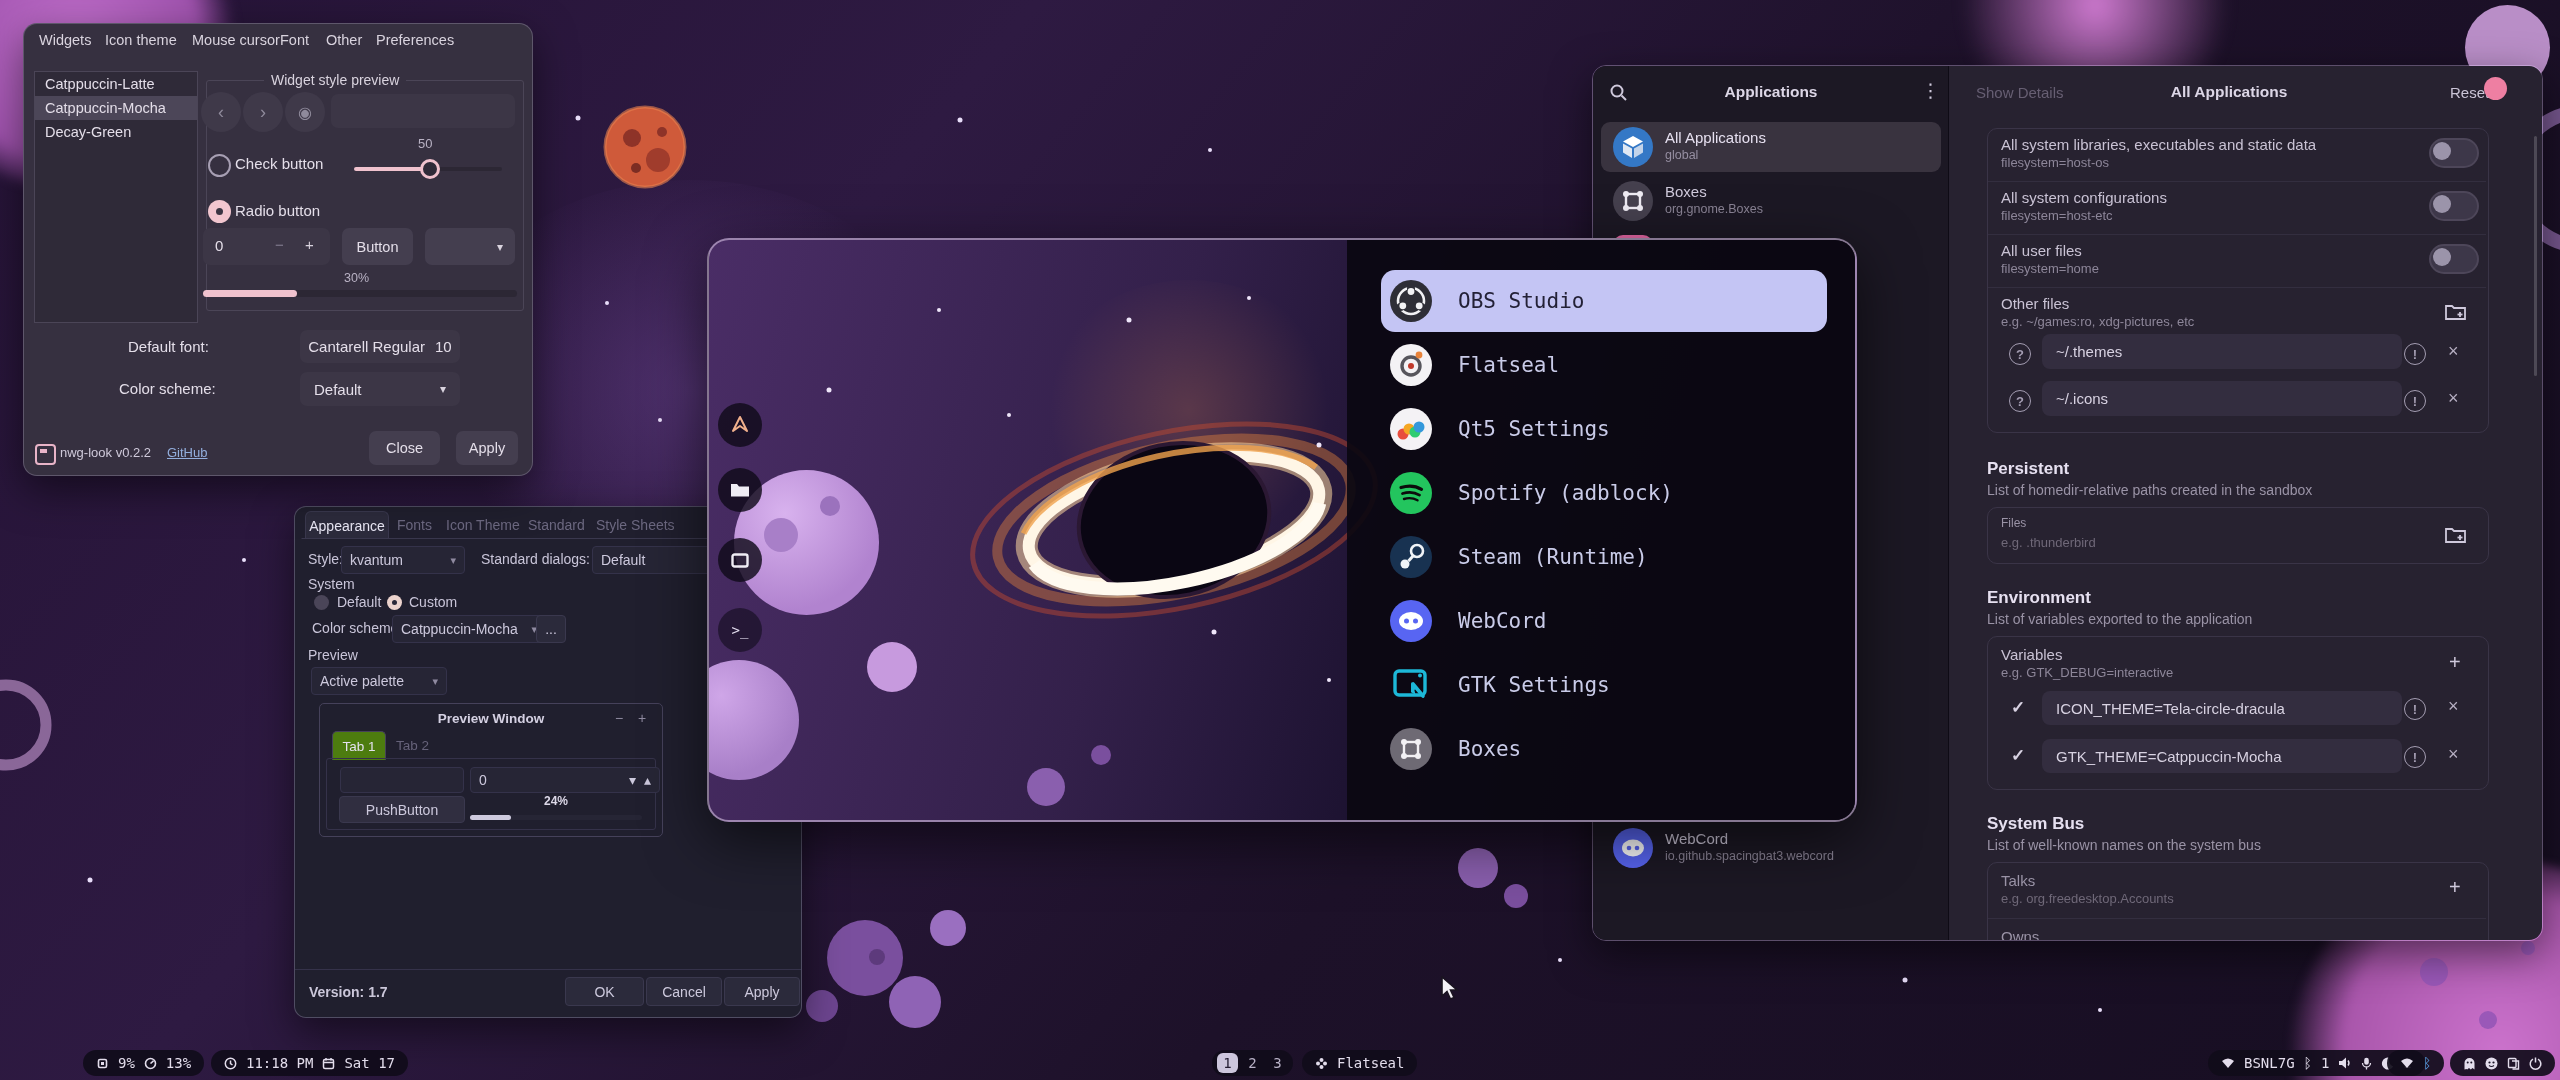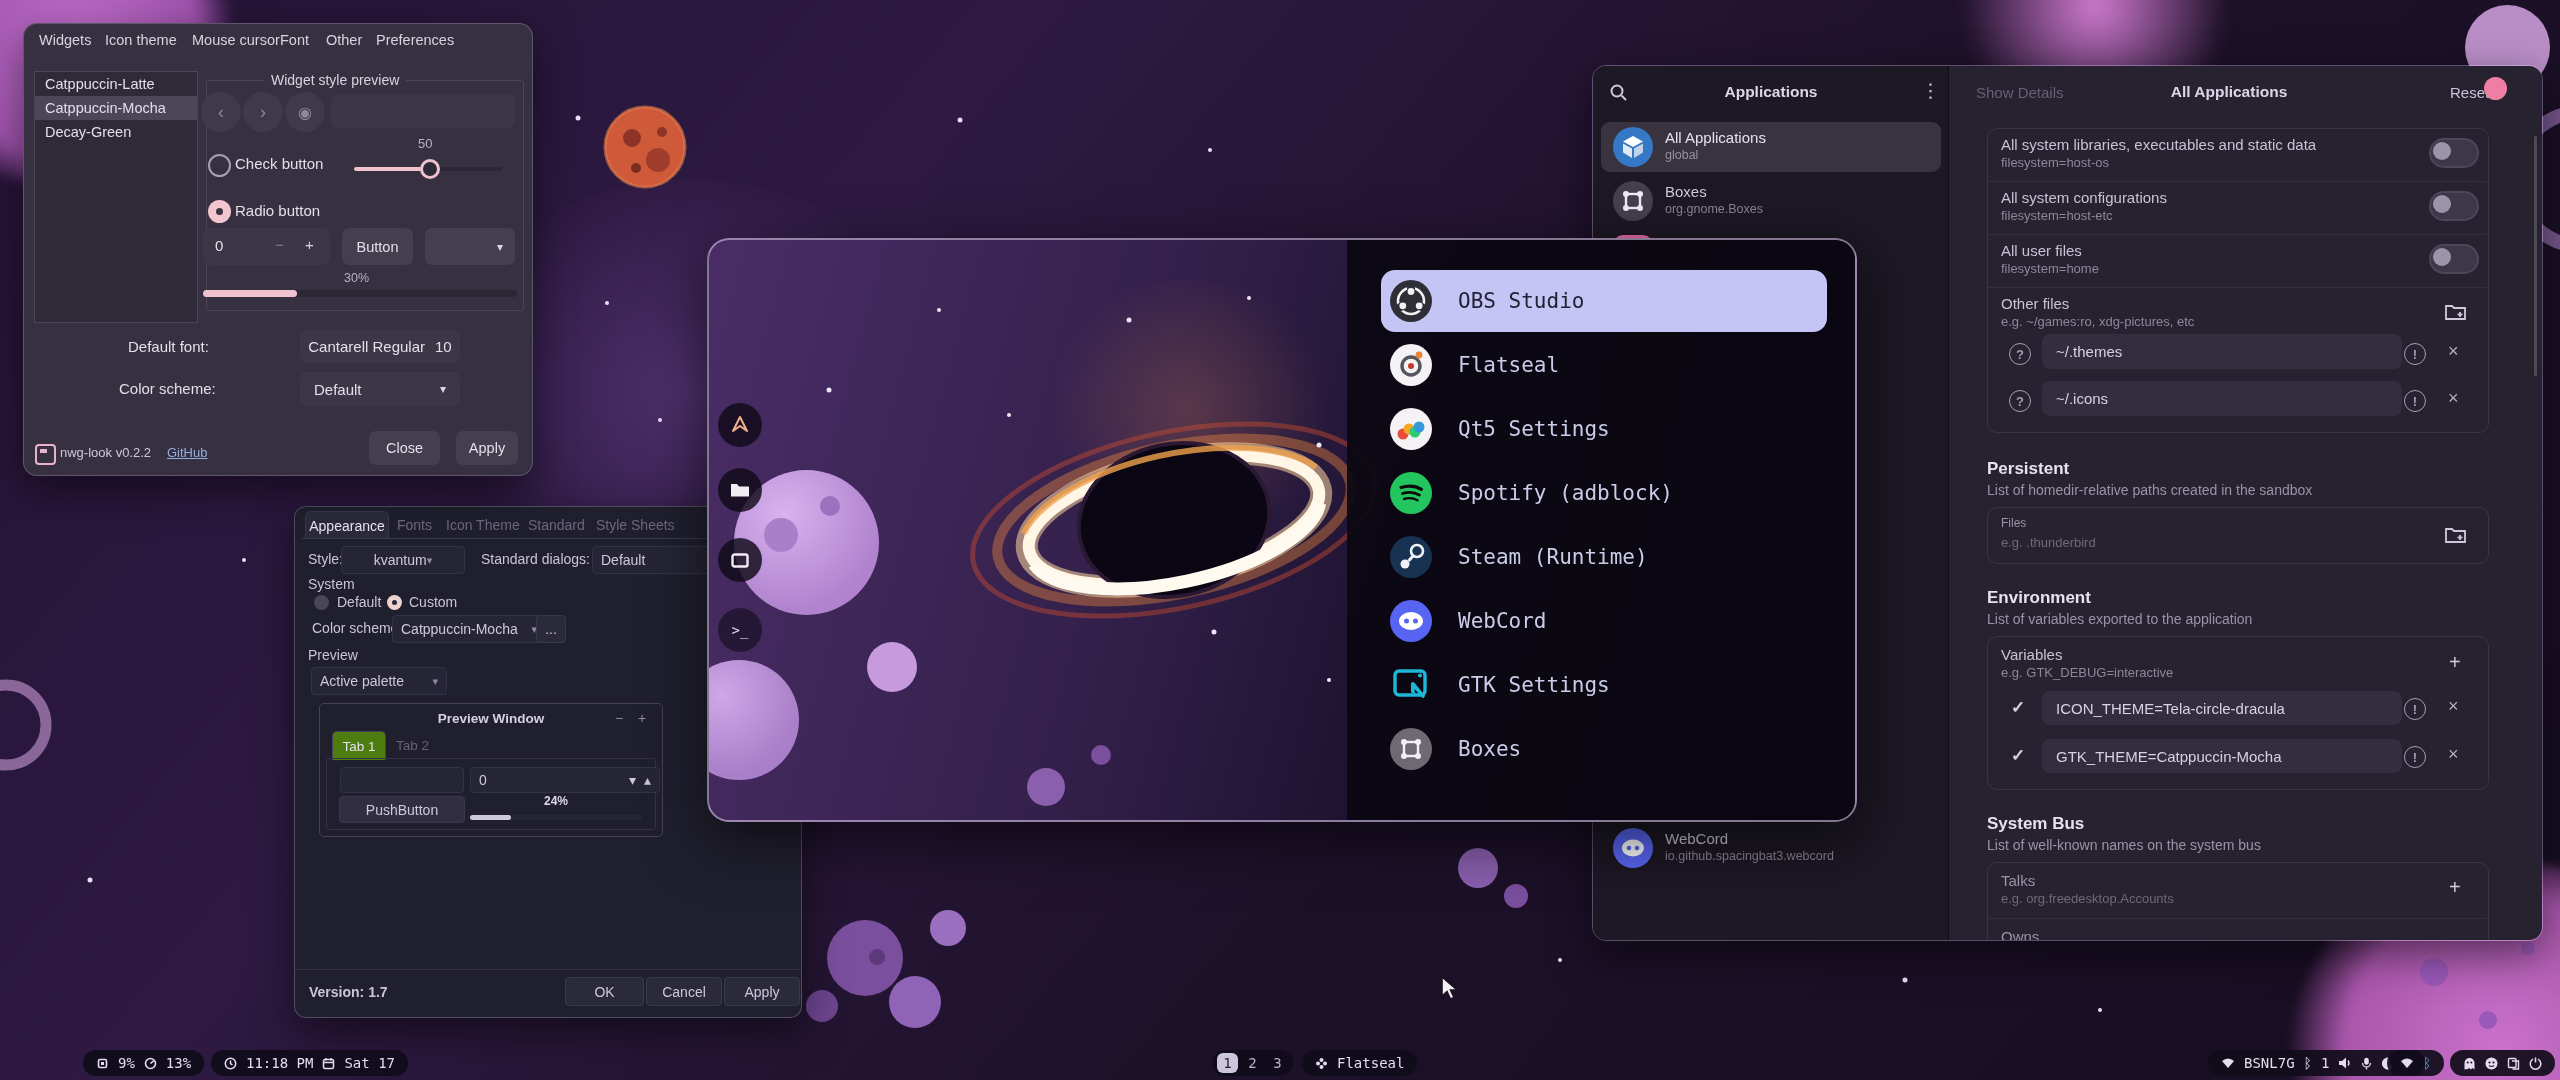--- a/index.html
+++ b/index.html
@@ -265,21 +265,21 @@
     <div class="abs" style="left:10px;top:4px;width:82px;height:27px;background:#2c2b3c;border:1px solid #3a384e;border-bottom:none;border-radius:6px 6px 0 0;display:flex;align-items:center;justify-content:center;">
       <span style="color:#e8e6f4;font-size:14px;">Appearance</span>
     </div>
     <div class="txt" style="left:102px;top:10px;color:#6c6880;font-size:14px;">Fonts</div>
     <div class="txt" style="left:151px;top:10px;color:#6c6880;font-size:14px;">Icon Theme</div>
     <div class="txt" style="left:233px;top:10px;color:#6c6880;font-size:14px;">Standard</div>
     <div class="txt" style="left:301px;top:10px;color:#6c6880;font-size:14px;">Style Sheets</div>
     <div class="abs" style="left:6px;top:31px;width:494px;height:432px;border:1px solid #32304400;border-top:1px solid #3a384e;"></div>
 
     <div class="txt" style="left:13px;top:44px;">Style:</div>
-    <div class="kvfield" style="left:46px;top:39px;width:106px;height:26px;display:flex;align-items:center;justify-content:center;padding:0 8px;">
+    <div class="kvfield" style="left:46px;top:39px;width:106px;height:26px;display:flex;align-items:center;justify-content:space-between;padding:0 8px;">
       <span>kvantum</span>
       <span style="font-size:11px;color:#8f8aa0;">▾</span>
     </div>
     <div class="txt" style="left:186px;top:44px;">Standard dialogs:</div>
     <div class="kvfield" style="left:297px;top:39px;width:160px;height:26px;display:flex;align-items:center;padding:0 8px;">
       <span>Default</span>
     </div>
 
     <div class="txt" style="left:13px;top:69px;">System</div>
 

